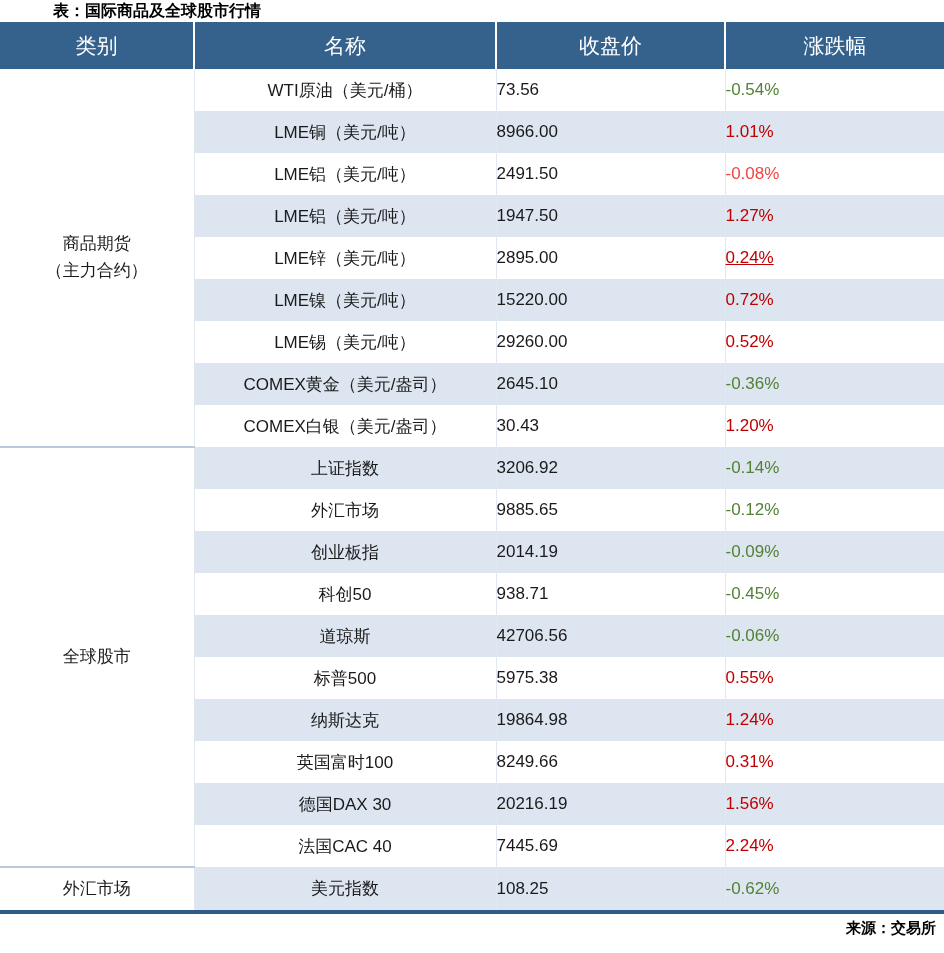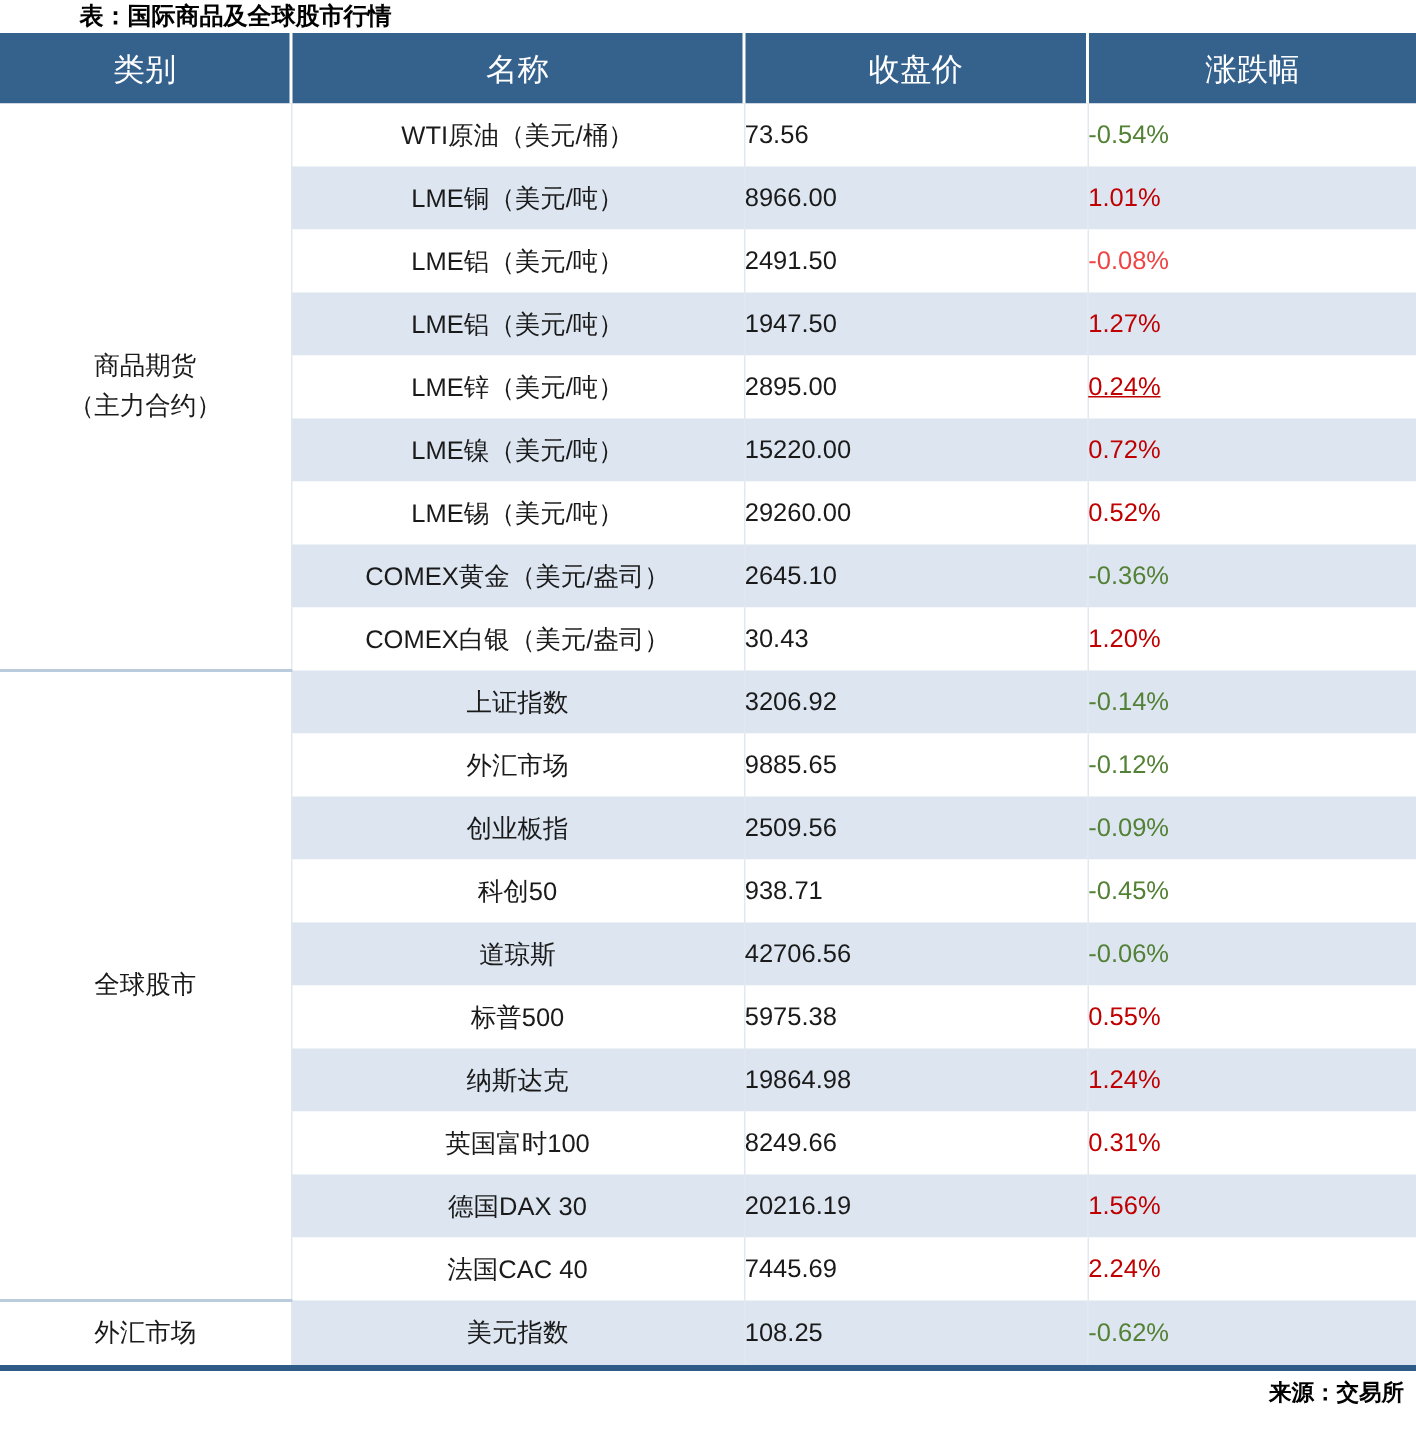--- a/index.html
+++ b/index.html
@@ -148,21 +148,21 @@
             <td class="cell-data cell-close">3206.92</td>
             <td class="cell-data cell-change" style="color: rgb(83, 129, 53);">-0.14%</td>
           </tr>
           <tr>
             <td class="cell-data cell-name">外汇市场</td>
             <td class="cell-data cell-close">9885.65</td>
             <td class="cell-data cell-change" style="color: rgb(83, 129, 53);">-0.12%</td>
           </tr>
           <tr class="striped">
             <td class="cell-data cell-name">创业板指</td>
-            <td class="cell-data cell-close">2509.56</td>
+            <td class="cell-data cell-close">2014.19</td>
             <td class="cell-data cell-change" style="color: rgb(83, 129, 53);">-0.09%</td>
           </tr>
           <tr>
             <td class="cell-data cell-name">科创50</td>
             <td class="cell-data cell-close">938.71</td>
             <td class="cell-data cell-change" style="color: rgb(83, 129, 53);">-0.45%</td>
           </tr>
           <tr class="striped">
             <td class="cell-data cell-name">道琼斯</td>
             <td class="cell-data cell-close">42706.56</td>

